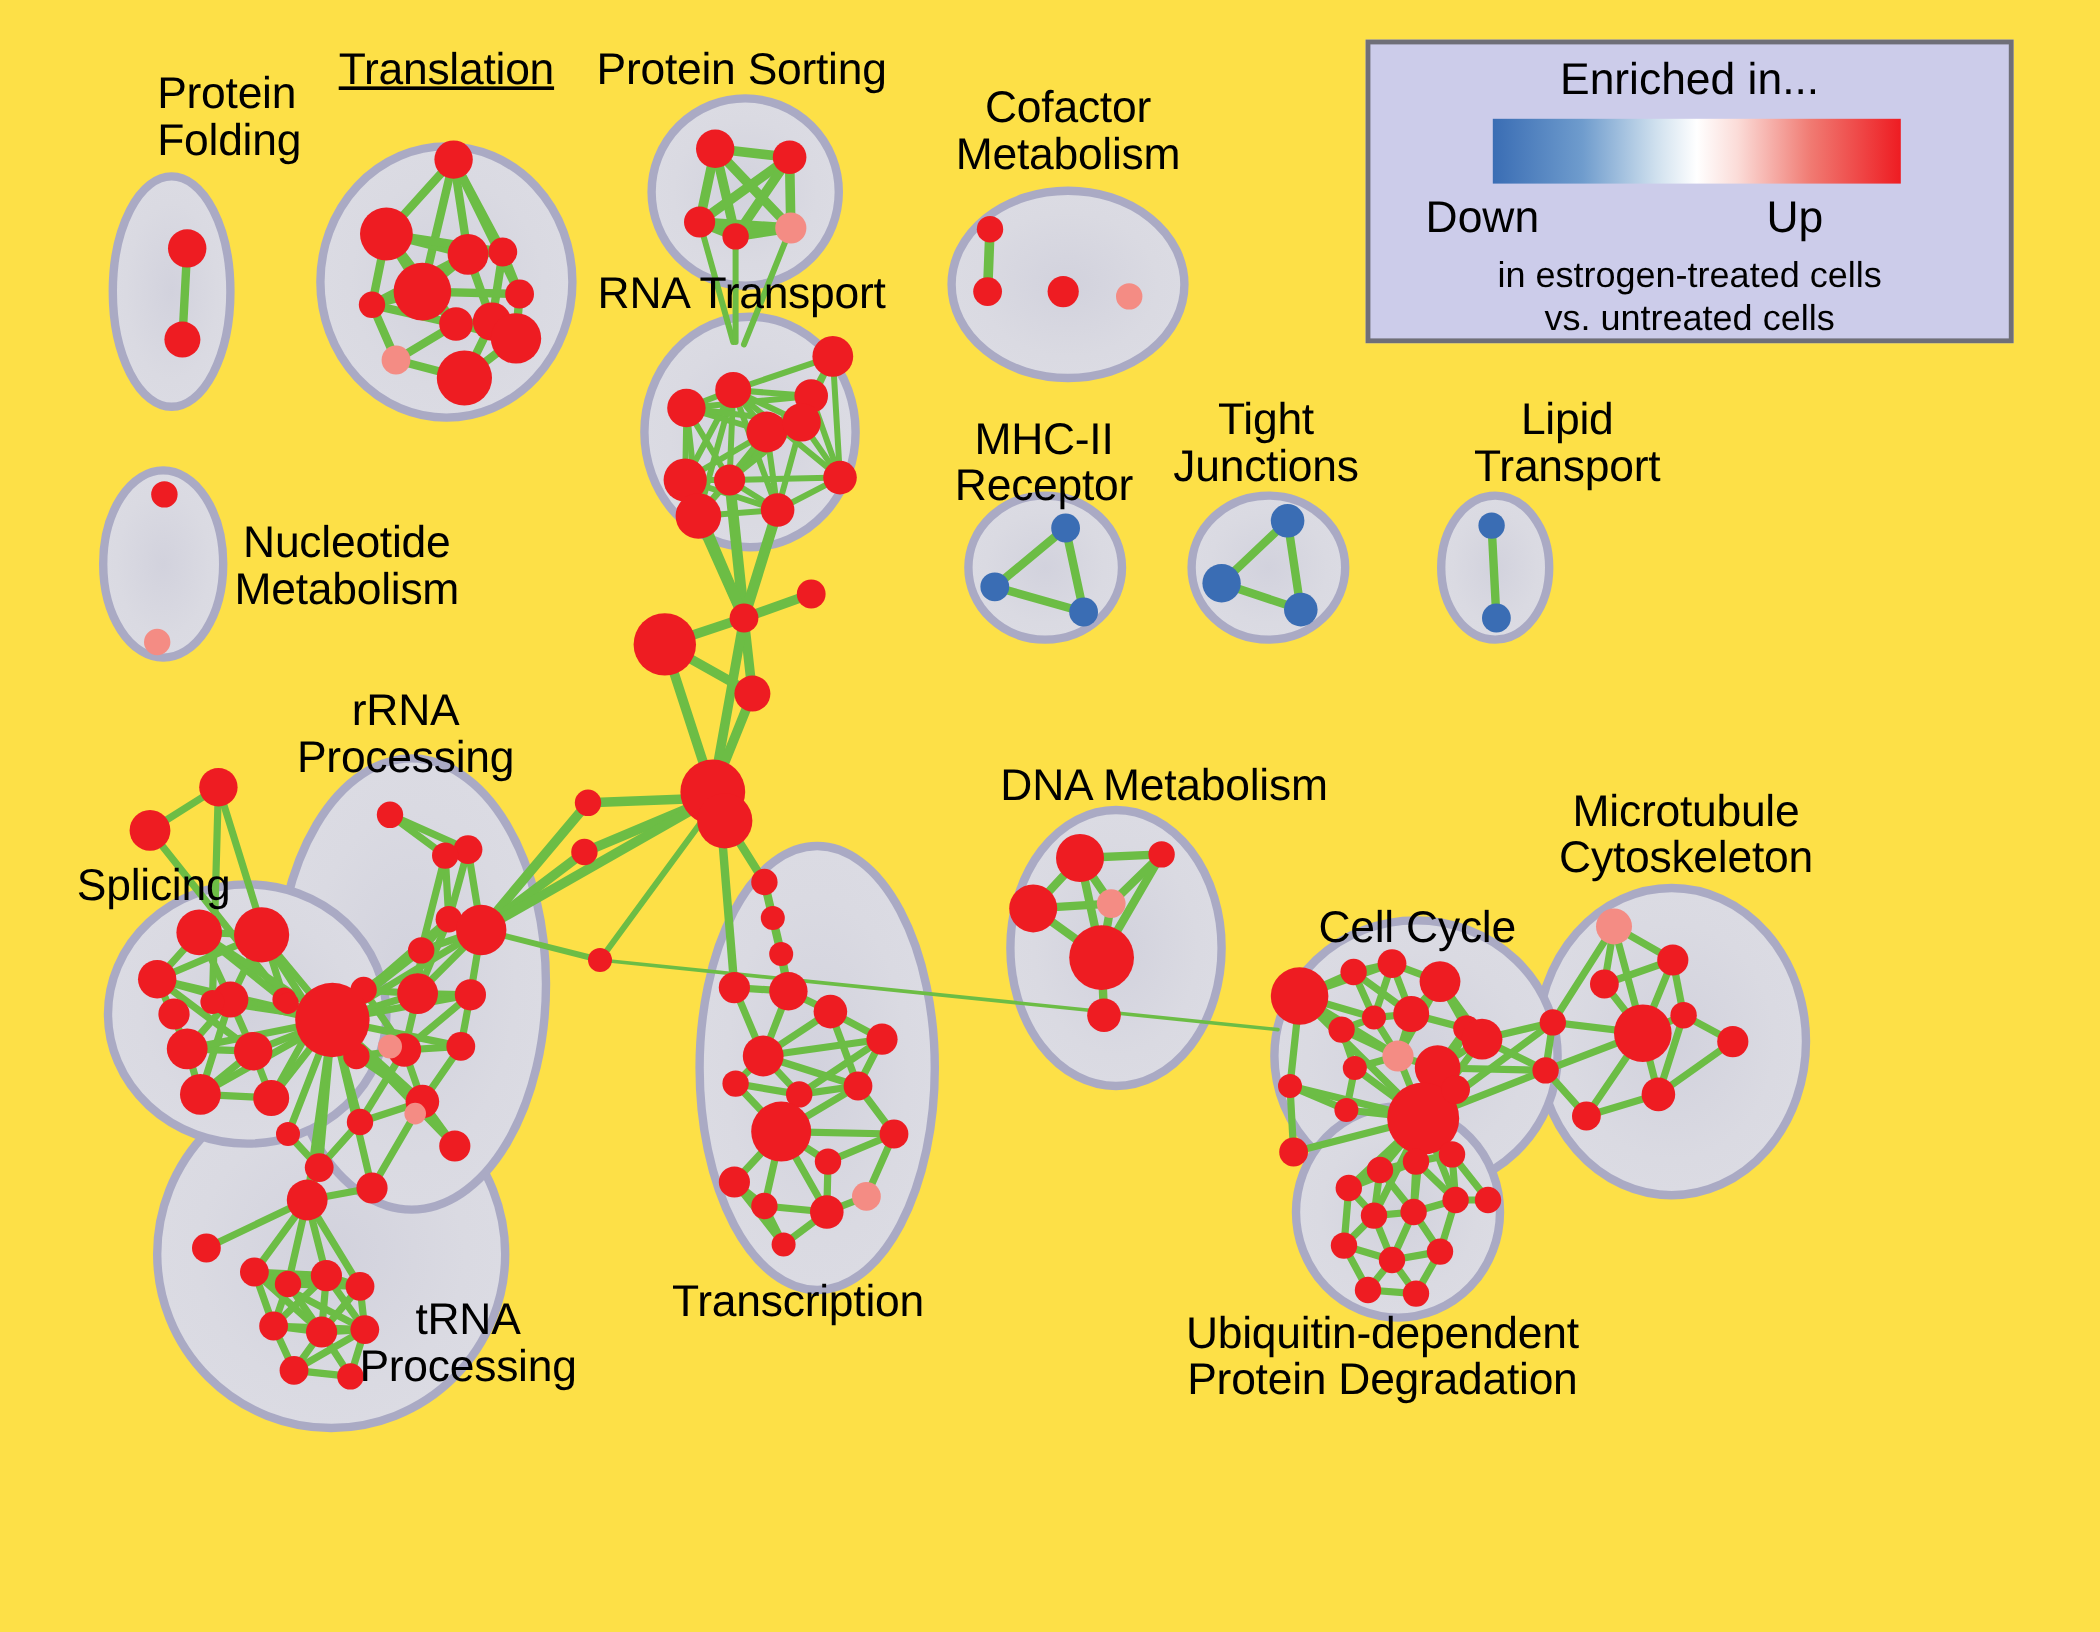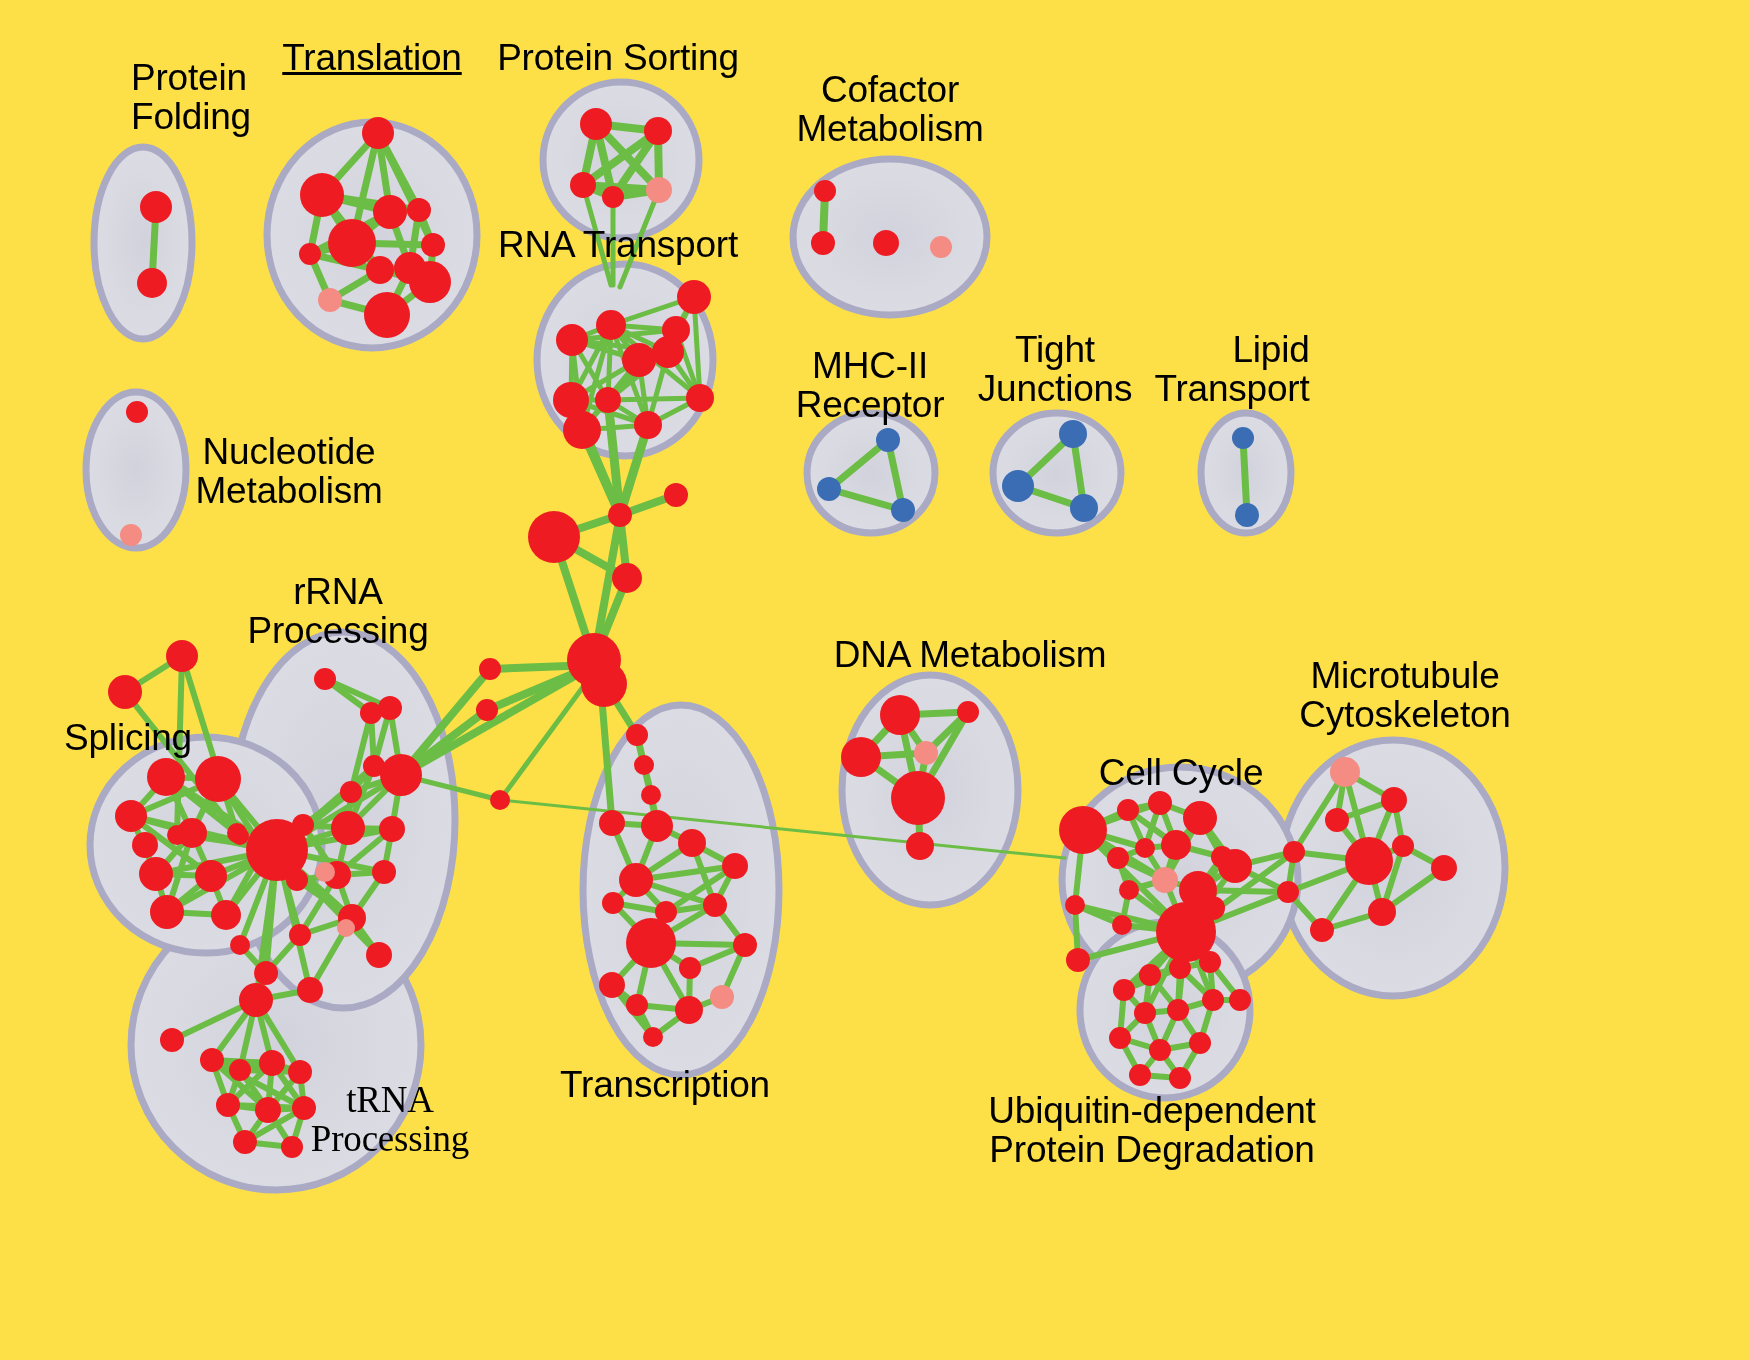--- a/index.html
+++ b/index.html
@@ -695,32 +695,40 @@
 Folding</div>
       <div class="lbl c" style="left: 372px; top: 38px; text-decoration: underline;">Translation</div>
       <div class="lbl c" style="left: 618px; top: 38px;">Protein Sorting</div>
       <div class="lbl c" style="left: 890px; top: 70px;">Cofactor
 Metabolism</div>
       <div class="lbl c" style="left: 618px; top: 225px;">RNA Transport</div>
       <div class="lbl c" style="left: 870px; top: 346px;">MHC-II
 Receptor</div>
       <div class="lbl c" style="left: 1055px; top: 330px;">Tight
 Junctions</div>
-      <div class="lbl c" style="left: 1232px; top: 330px; text-align: right;">Lipid
+      <div class="lbl c" style="left: 1306px; top: 330px;">Lipid
 Transport</div>
       <div class="lbl c" style="left: 289px; top: 432px;">Nucleotide
 Metabolism</div>
       <div class="lbl c" style="left: 338px; top: 572px;">rRNA
 Processing</div>
       <div class="lbl l" style="left: 64px; top: 718px;">Splicing</div>
       <div class="lbl c" style="left: 938px; top: 635px; margin-left: 32px;">DNA Metabolism</div>
       <div class="lbl c" style="left: 1405px; top: 656px;">Microtubule
 Cytoskeleton</div>
       <div class="lbl c" style="left: 1181px; top: 753px;">Cell Cycle</div>
       <div class="lbl c" style="left: 665px; top: 1065px;">Transcription</div>
-      <div class="lbl c" style="left: 390px; top: 1080px; font-family: Liberation Serif, serif;">tRNA
+      <div class="lbl c" style="left: 390px; top: 1080px;">tRNA
 Processing</div>
       <div class="lbl c" style="left: 1152px; top: 1091px;">Ubiquitin-dependent
 Protein Degradation</div>
     </div>
 
+  <div id="legend">
+    <div class="ltitle">Enriched in...</div>
+    <div id="grad"></div>
+    <div class="ldown">Down</div>
+    <div class="lup">Up</div>
+    <div class="lsub1">in estrogen-treated cells</div>
+    <div class="lsub2">vs. untreated cells</div>
+  </div>
 
 </div>
 
 </body></html>

